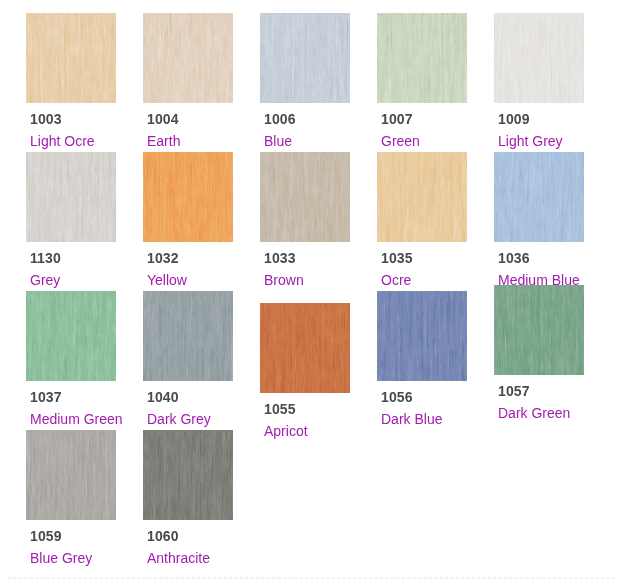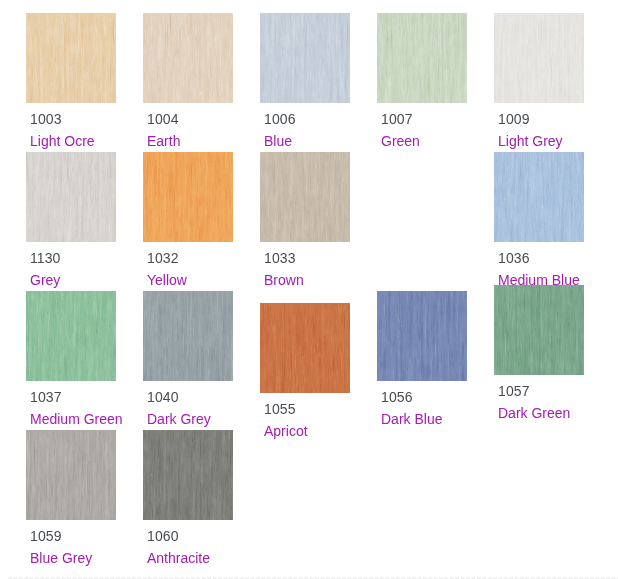--- a/index.html
+++ b/index.html
@@ -44,21 +44,21 @@
     display: block;
   }
   .lay-grain { mix-blend-mode: overlay; }
   .lay-fine  { mix-blend-mode: overlay; }
 
   .code {
     position: absolute;
     left: 4px;
     top: 99px;
     font-size: 14px;
-    font-weight: 400;
+    font-weight: 700;
     color: #474b50;
     letter-spacing: .1px;
     line-height: 14px;
     white-space: nowrap;
   }
   .cname {
     position: absolute;
     left: 4px;
     top: 121px;
     font-size: 14px;
@@ -1054,20 +1054,44 @@
         <svg class="lay-lite" width="90" height="90" style="opacity:0.285">
           <rect width="90" height="90" filter="url(#lite7)"></rect>
         </svg>
         <svg class="lay-fine" width="90" height="90" style="opacity:0.107">
           <rect width="90" height="90" filter="url(#fine7)"></rect>
         </svg>
       </div>
       <div class="code">1033</div>
       <div class="cname">Brown</div>
     </div>
+    <div class="cell" style="left: 351px; top: 139px;">
+      <div class="swatch" style="background:#ebcda0">
+        <svg class="lay-grain" width="90" height="90" style="opacity:0.410">
+          <rect width="90" height="90" filter="url(#grain8)"></rect>
+        </svg>
+        <svg class="lay-fleck" width="90" height="90" style="opacity:0.395">
+          <rect width="90" height="90" filter="url(#fleck8)"></rect>
+        </svg>
+        <svg class="lay-dark" width="90" height="90" style="opacity:0.145">
+          <rect width="90" height="90" filter="url(#dark8)"></rect>
+        </svg>
+        <svg class="lay-hair" width="90" height="90" style="opacity:0.160">
+          <rect width="90" height="90" filter="url(#hair8)"></rect>
+        </svg>
+        <svg class="lay-lite" width="90" height="90" style="opacity:0.251">
+          <rect width="90" height="90" filter="url(#lite8)"></rect>
+        </svg>
+        <svg class="lay-fine" width="90" height="90" style="opacity:0.152">
+          <rect width="90" height="90" filter="url(#fine8)"></rect>
+        </svg>
+      </div>
+      <div class="code">1035</div>
+      <div class="cname">Ocre</div>
+    </div>
     <div class="cell" style="left: 468px; top: 139px; text-align: center;">
       <div class="swatch" style="background:#abc3df">
         <svg class="lay-grain" width="90" height="90" style="opacity:0.329">
           <rect width="90" height="90" filter="url(#grain9)"></rect>
         </svg>
         <svg class="lay-fleck" width="90" height="90" style="opacity:0.451">
           <rect width="90" height="90" filter="url(#fleck9)"></rect>
         </svg>
         <svg class="lay-dark" width="90" height="90" style="opacity:0.201">
           <rect width="90" height="90" filter="url(#dark9)"></rect>

